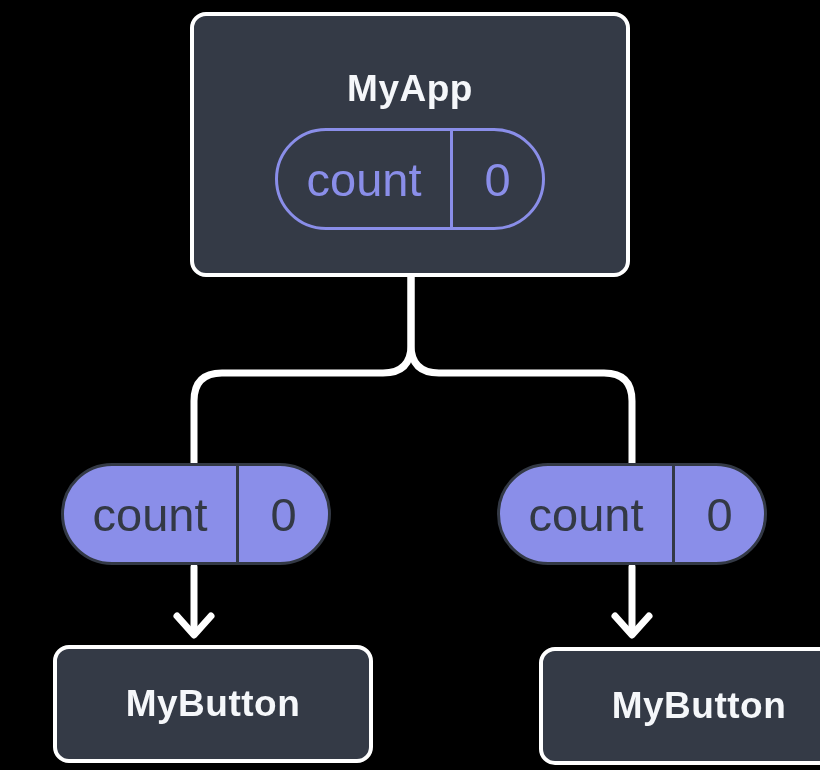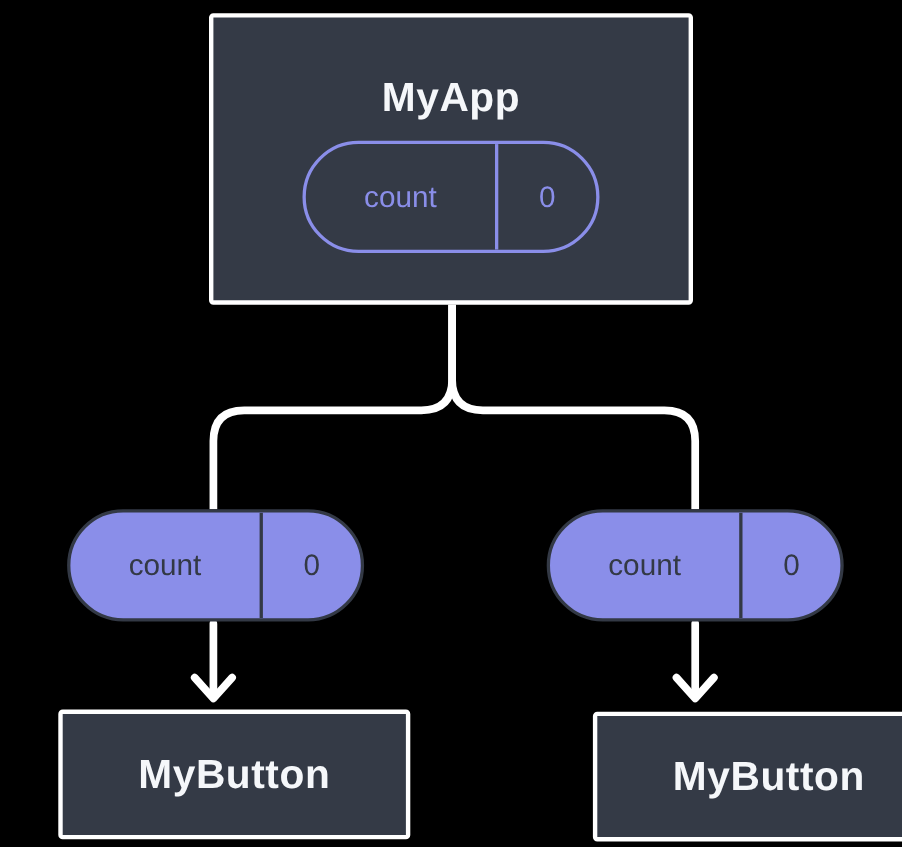--- a/index.html
+++ b/index.html
@@ -41,21 +41,21 @@
     fill: none;
     stroke: var(--connector);
     stroke-width: 7;
     stroke-linecap: round;
     stroke-linejoin: round;
   }
   .card {
     position: absolute;
     background: var(--card-fill);
     border: 4px solid var(--card-border);
-    border-radius: 4px;
+    border-radius: 16px;
   }
   .card-root {
     left: 190px; top: 12px;
     width: 440px; height: 265px;
   }
   .card-title {
     position: absolute;
     left: 0; right: 0;
     text-align: center;
     color: var(--title-text);
@@ -73,21 +73,21 @@
   }
   .card-child .card-title { position: static; }
   .card-child-left  { left: 8px;   top: 645px; }
   .card-child-right { left: 494px; top: 647px; }
   .pill {
     position: absolute;
     width: 270px; height: 102px;
     border-radius: 51px;
     display: flex;
     align-items: stretch;
-    font-size: 27px;
+    font-size: 47px;
     overflow: hidden;
   }
   .pill .seg {
     display: flex;
     align-items: center;
     justify-content: center;
   }
   .pill .seg-name { width: 172px; }
   .pill .seg-value { flex: 1; }
   .pill .divider { width: 3px; }

